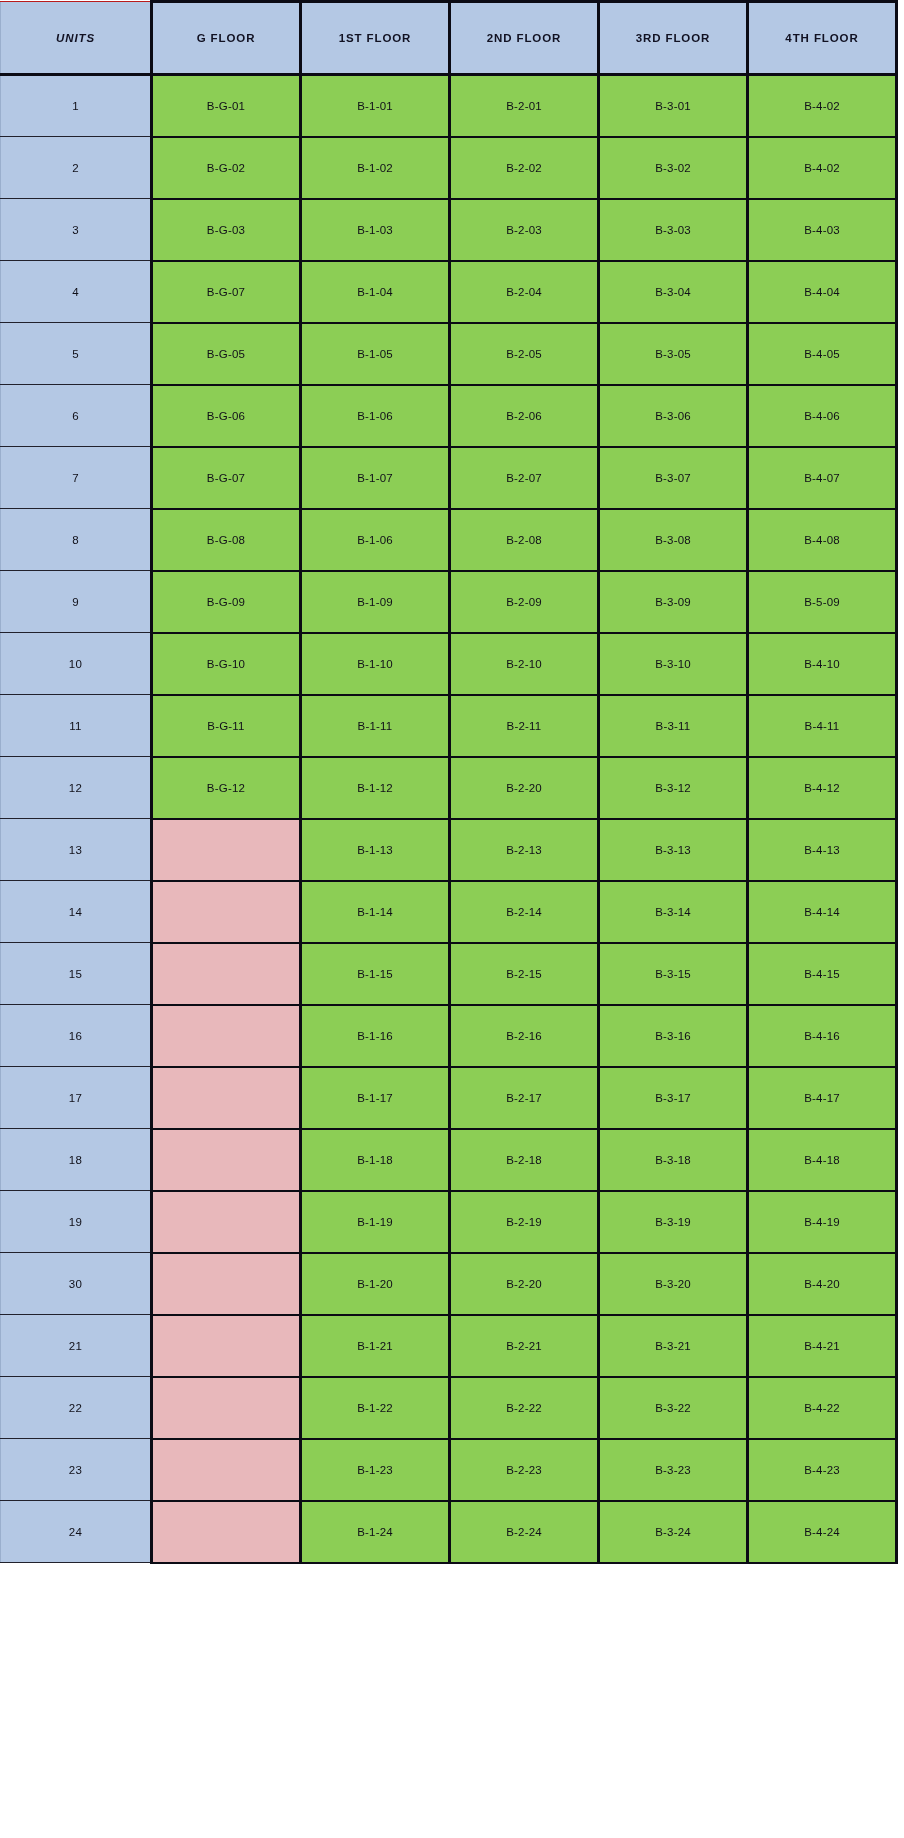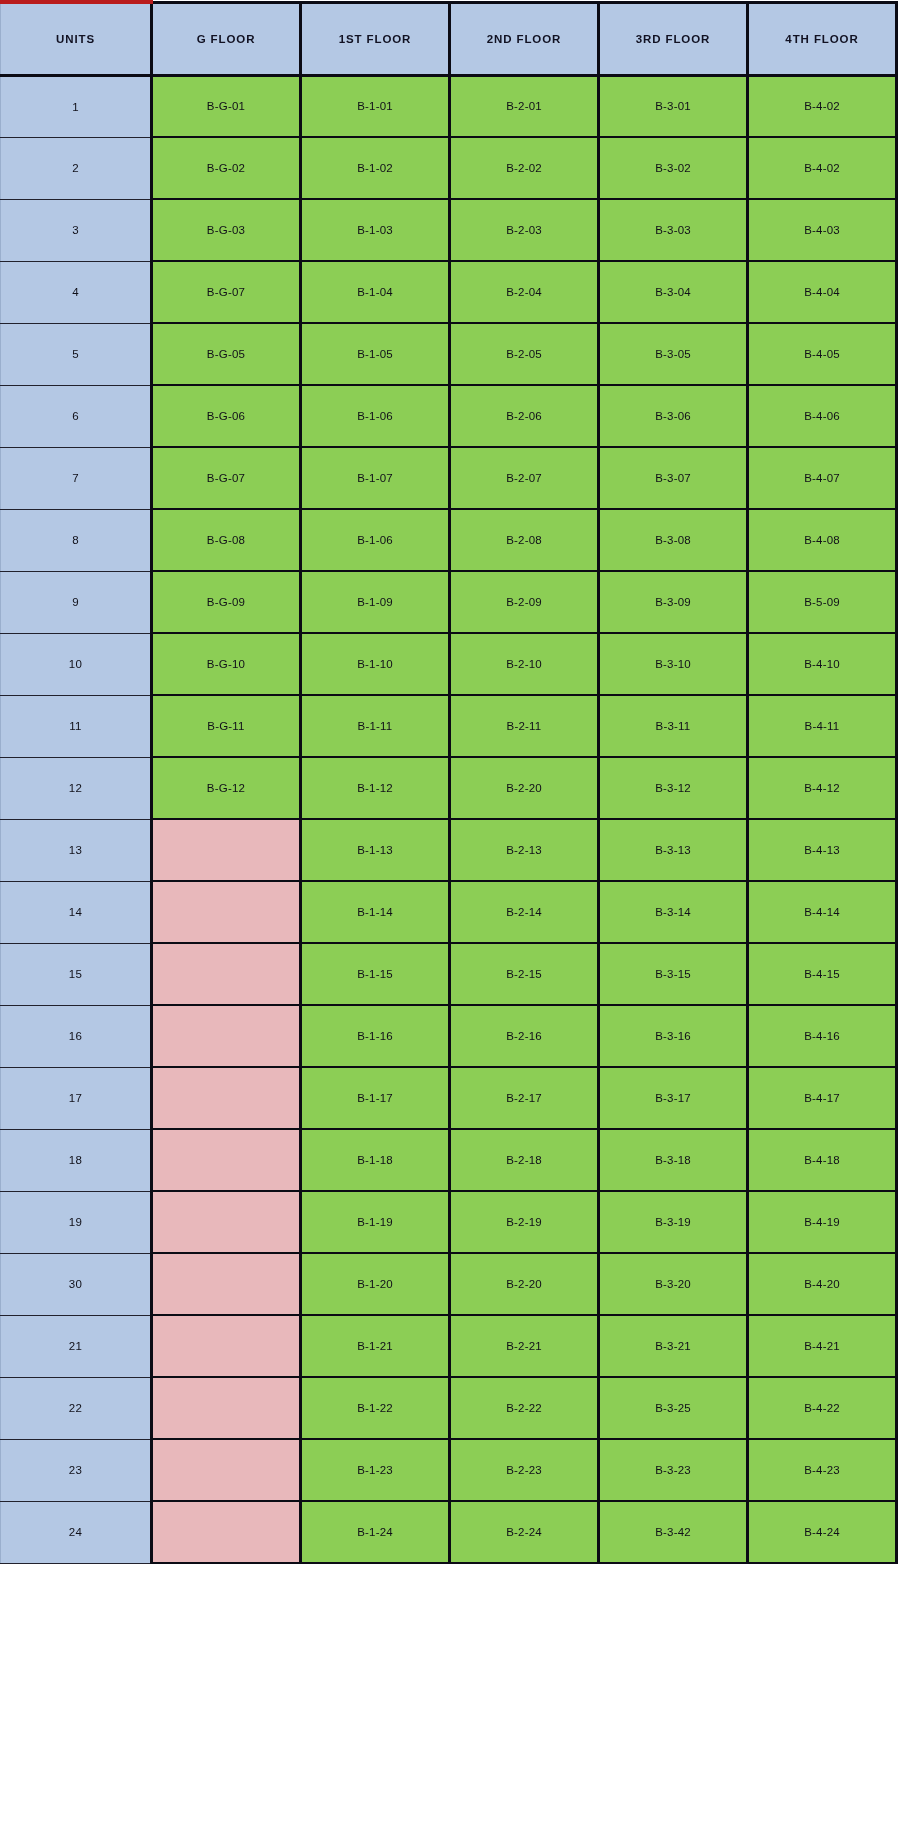--- a/index.html
+++ b/index.html
@@ -39,21 +39,22 @@
     vertical-align: middle;
     white-space: nowrap;
     border-top: 3px solid #0b0b14;
     border-bottom: 3px solid #0b0b14;
     border-left: 3px solid #0b0b14;
     border-right: 3px solid #0b0b14;
     box-sizing: border-box;
   }
   #unit-table thead th.units-head {
     border-left: 1px solid #9aafcd;
-    border-top: 4px solid #b91c1c;
+    border-top: 1px solid #b91c1c;
+    font-style: italic;
   }
 
   
   #unit-table tbody td {
     height: 62px;
     padding: 0 2px;
     font-size: 11.5px;
     font-weight: normal;
     color: #101019;
     text-align: center;
@@ -287,34 +288,34 @@
           <td class="cell-unit">B-1-21</td>
           <td class="cell-unit">B-2-21</td>
           <td class="cell-unit">B-3-21</td>
           <td class="cell-unit">B-4-21</td>
         </tr>
         <tr>
           <td class="cell-units">22</td>
           <td class="cell-empty"></td>
           <td class="cell-unit">B-1-22</td>
           <td class="cell-unit">B-2-22</td>
-          <td class="cell-unit">B-3-25</td>
+          <td class="cell-unit">B-3-22</td>
           <td class="cell-unit">B-4-22</td>
         </tr>
         <tr>
           <td class="cell-units">23</td>
           <td class="cell-empty"></td>
           <td class="cell-unit">B-1-23</td>
           <td class="cell-unit">B-2-23</td>
           <td class="cell-unit">B-3-23</td>
           <td class="cell-unit">B-4-23</td>
         </tr>
         <tr>
           <td class="cell-units">24</td>
           <td class="cell-empty"></td>
           <td class="cell-unit">B-1-24</td>
           <td class="cell-unit">B-2-24</td>
-          <td class="cell-unit">B-3-42</td>
+          <td class="cell-unit">B-3-24</td>
           <td class="cell-unit">B-4-24</td>
         </tr>
       </tbody>
   </table>
 </div>
 
 </body></html>

